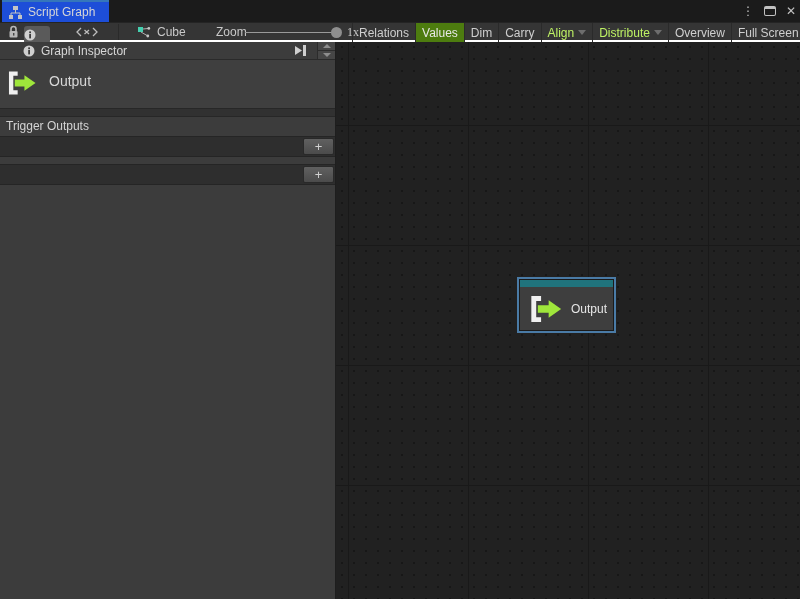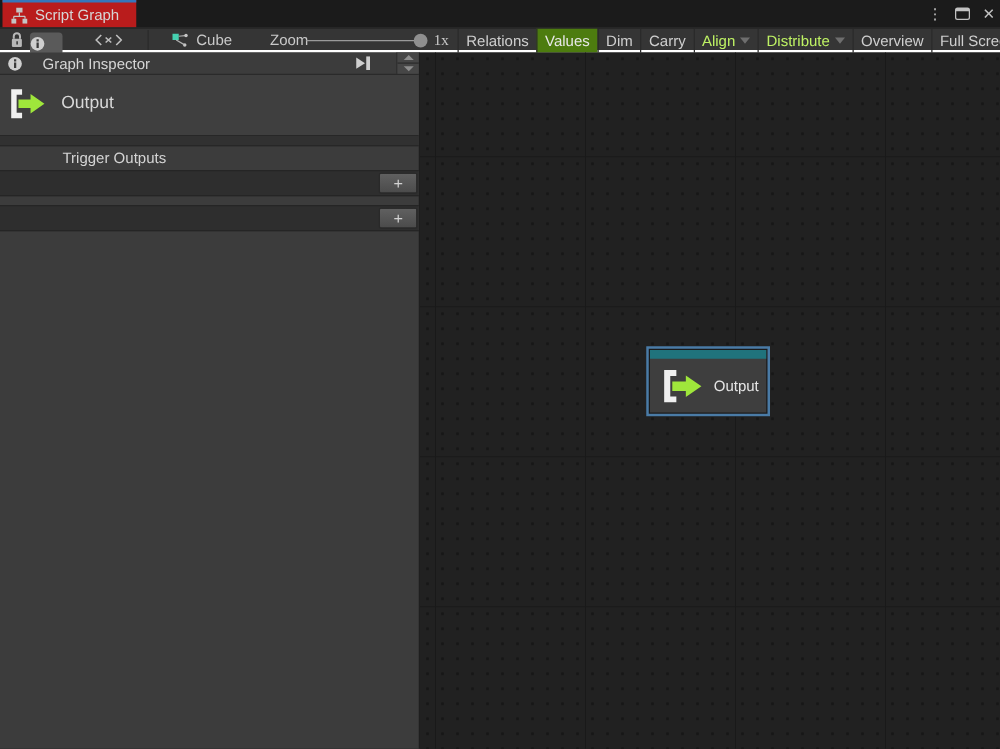--- a/index.html
+++ b/index.html
@@ -3,21 +3,21 @@
 <meta charset="utf-8">
 <style>
   * { box-sizing: border-box; }
   html,body { width:800px; height:599px; margin:0; overflow:hidden;
     font-family:"Liberation Sans", sans-serif; background:#212121; }
 
   
   .titlebar { position:absolute; left:0; top:0; width:800px; height:22px;
     background:#1b1b1b; }
   .tab { position:absolute; left:2px; top:0; width:107px; height:22px;
-    background:#b91c1c; border-top:2px solid #3576bb;
+    background:#1d4ed8; border-top:2px solid #3576bb;
     display:flex; align-items:center; gap:6px; padding-left:7px;
     font-size:12px; color:#d6d6d6; }
   .win-controls { position:absolute; right:4px; top:0; height:22px;
     display:flex; align-items:center; gap:10px; color:#c2c2c2; }
   .more-glyph { font-size:12px; line-height:1; }
   .max-glyph { display:inline-block; width:12px; height:10px;
     border:1px solid #c2c2c2; border-top:3px solid #c2c2c2; border-radius:2px; }
   .close-glyph { font-size:12px; line-height:1; }
 
   
@@ -26,56 +26,56 @@
   .toolbar .abs { position:absolute; top:0; height:18px; display:flex;
     align-items:center; }
   .tb-sep { position:absolute; top:1px; width:1px; height:16px; background:#2a2a2a; }
   .icon-btn { display:flex; align-items:center; justify-content:center; }
   .info-btn { background:#5a5a5a; border-radius:3px; width:26px; height:15px; }
   .tb-label { font-size:12px; color:#c9c9c9; }
   .zoom-track { position:absolute; left:245px; top:9px; width:92px; height:1px;
     background:#9a9a9a; }
   .zoom-handle { position:absolute; left:331px; top:4px; width:11px; height:11px;
     border-radius:50%; background:#8f8f8f; }
-  .tb-buttons { position:absolute; left:366px; top:0; right:0; height:19px;
+  .tb-buttons { position:absolute; left:352px; top:0; right:0; height:19px;
     display:flex; }
   .tbtn { height:19px; display:flex; align-items:center; justify-content:center;
     gap:4px; font-size:12px; color:#cfcfcf; border-left:1px solid #2a2a2a;
     padding:0 6px; flex:0 0 auto; white-space:nowrap; }
   .tbtn.active { background:#4d7c0f; color:#e8e8e8; }
   .tbtn.disabled { color:#bef264; }
   .dd-arrow { width:0; height:0; border-left:4px solid transparent;
     border-right:4px solid transparent; border-top:5px solid #6e6e6e; }
 
   
   .inspector { position:absolute; left:0; top:42px; width:336px; height:557px;
     background:#3c3c3c; border-right:1px solid #1e1e1e;
     display:flex; flex-direction:column; }
   .insp-header { height:18px; border-bottom:1px solid #2a2a2a;
-    display:flex; align-items:center; gap:16px; padding-left:6px;
+    display:flex; align-items:center; gap:6px; padding-left:23px;
     font-size:12px; color:#d6d6d6; position:relative; }
   .insp-header-spacer { flex:1; }
   .dock-btn { display:flex; align-items:center; margin-right:4px; }
   .spinner { width:18px; height:17px; border-left:1px solid #2c2c2c;
     display:flex; flex-direction:column; }
   .spin-btn { flex:1; background:#464646; display:flex; align-items:center;
     justify-content:center; }
   .spin-btn + .spin-btn { border-top:1px solid #2c2c2c; }
   .tri-up { width:0; height:0; border-left:4px solid transparent;
     border-right:4px solid transparent; border-bottom:4px solid #8d8d8d; }
   .tri-down { width:0; height:0; border-left:4px solid transparent;
     border-right:4px solid transparent; border-top:4px solid #8d8d8d; }
 
   .unit-section { height:49px; background:#3f3f3f; border-bottom:1px solid #272727;
     display:flex; align-items:flex-start; padding:9px 0 0 8px; }
   .unit-title { font-size:14px; color:#d8d8d8; margin:4px 0 0 12px; }
   .section-gap { height:8px; background:#313131; border-bottom:1px solid #272727; }
 
   .list-label { height:17px; display:flex; align-items:center; padding-left:6px;
-    font-size:12px; color:#d4d4d4;margin-left:44px; }
+    font-size:12px; color:#d4d4d4; }
   .list-box { height:21px; margin-top:2px; background:#2e2e2e;
     border-top:1px solid #252525; border-bottom:1px solid #252525;
     position:relative; }
   .add-btn { position:absolute; right:1px; top:1px; width:31px; height:17px;
     background:linear-gradient(#606060,#4b4b4b); border:1px solid #292929;
     border-radius:2px; display:flex; align-items:center; justify-content:center;
     font-size:13px; color:#d2d2d2; }
   .list-gap { height:5px; }
   .insp-fill { flex:1; }
 

